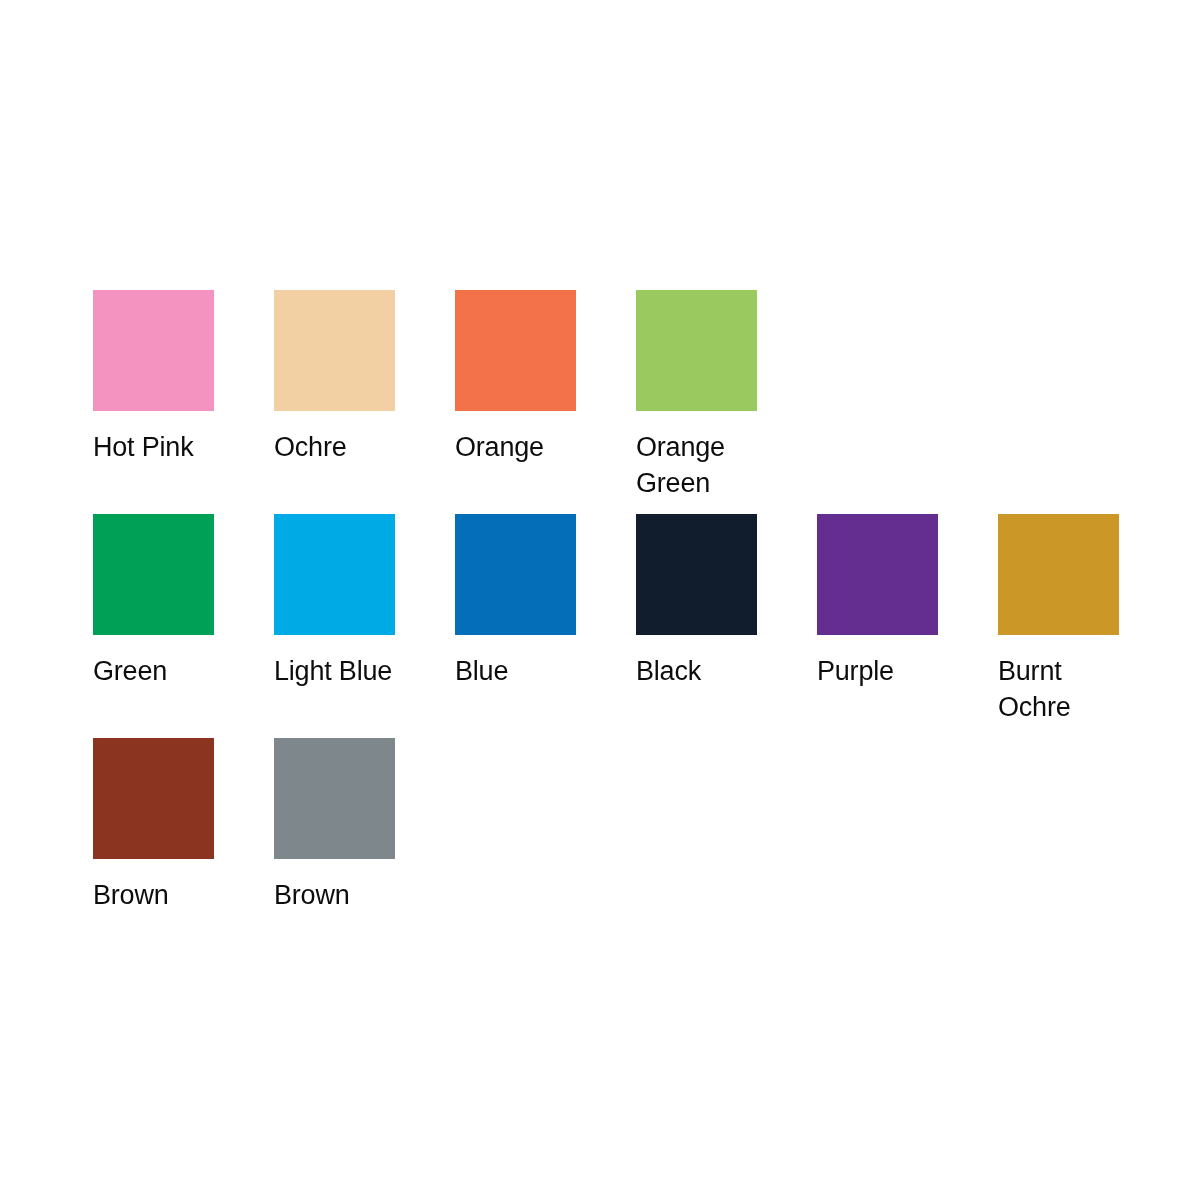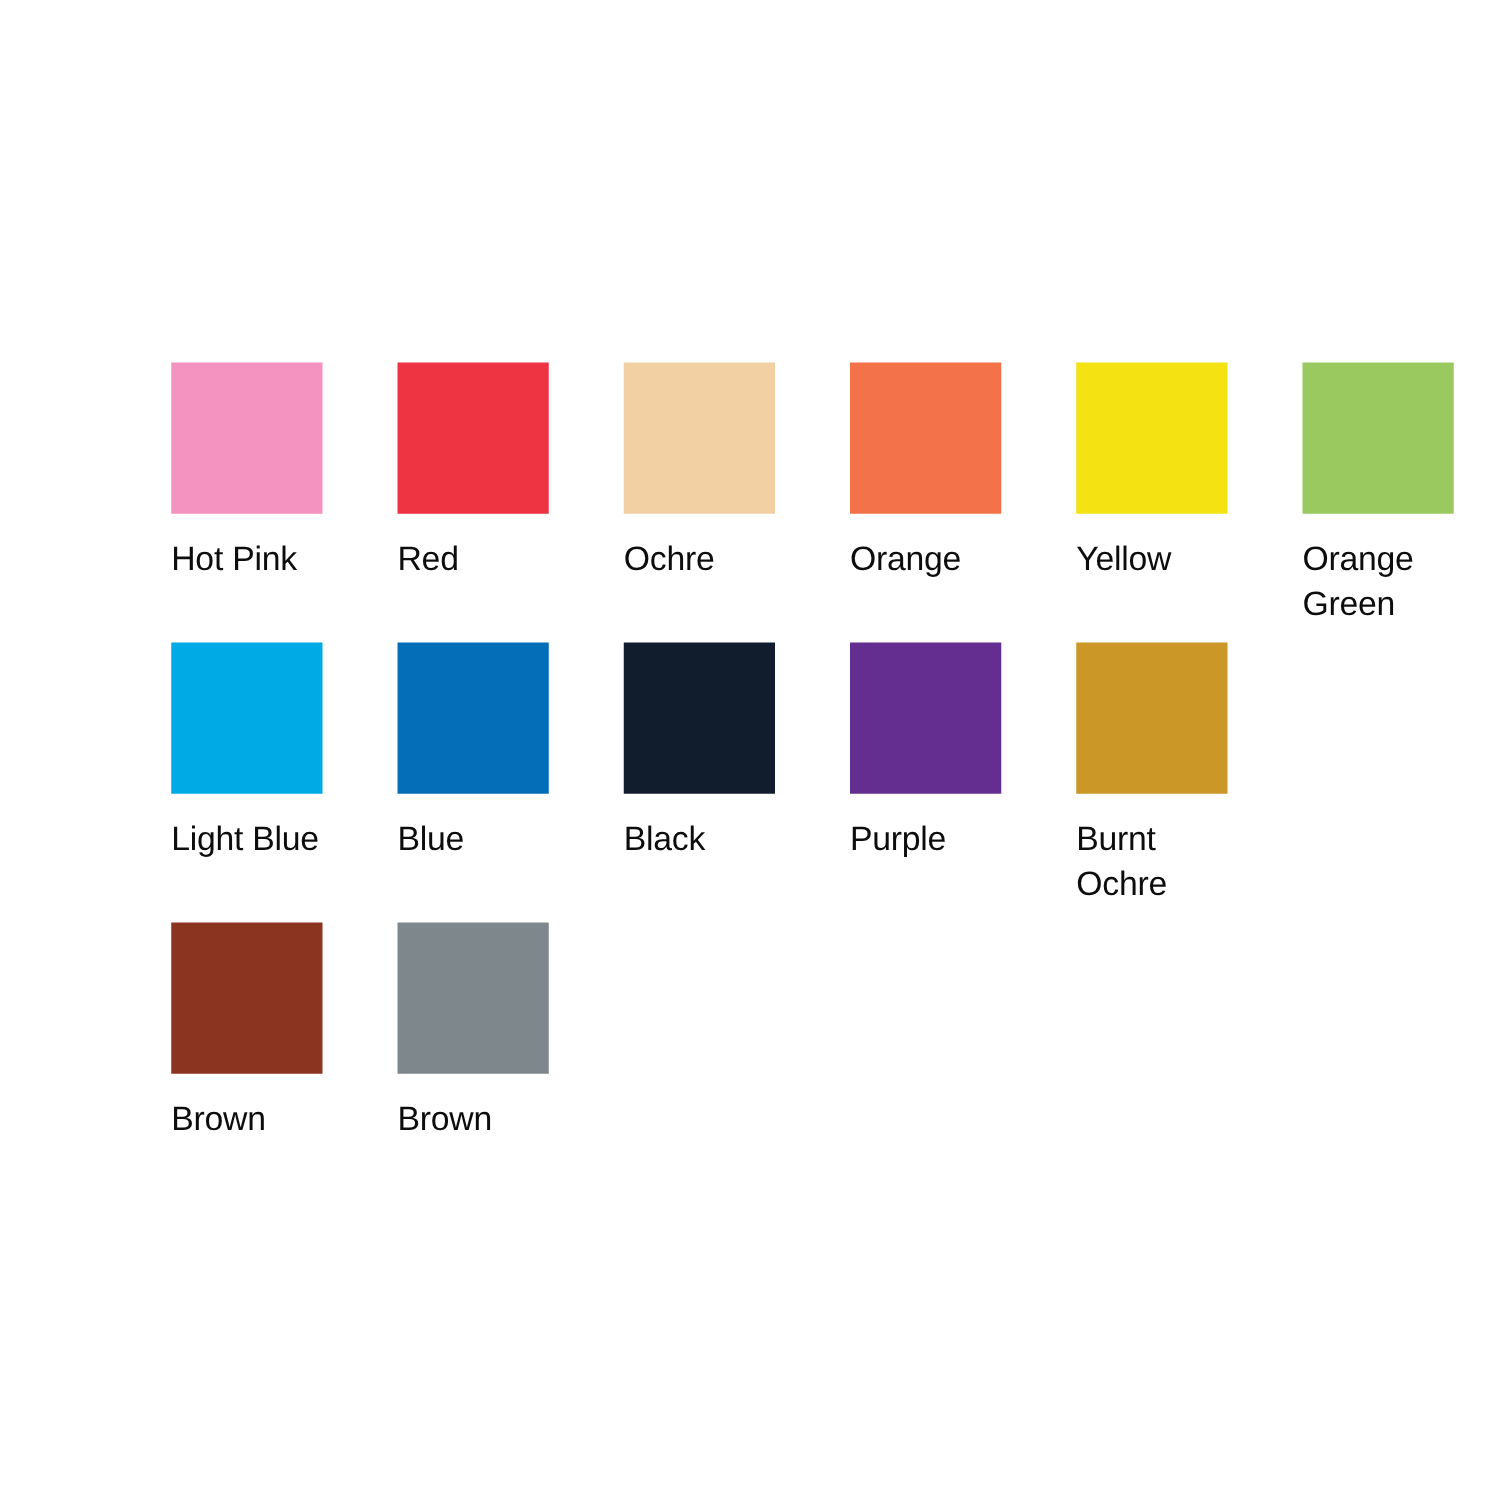--- a/index.html
+++ b/index.html
@@ -25,21 +25,20 @@
     position: absolute;
     left: 93px;
     top: 290px;
     width: 1030px;
   }
   .swatch-row {
     display: flex;
     flex-direction: row;
     align-items: flex-start;
     height: 224px;
-    margin-left: 44px;
   }
   .swatch-cell {
     width: 181px;
     flex: 0 0 181px;
     display: flex;
     flex-direction: column;
     align-items: flex-start;
   }
   .swatch-chip {
     width: 121px;
@@ -68,41 +67,37 @@
 <body>
 
 <div id="swatch-chart">
   <div class="swatch-grid">
       <div class="swatch-row">
         <div class="swatch-cell">
           <div class="swatch-chip" style="background-color: rgb(244, 146, 192);"></div>
           <div class="swatch-label">Hot Pink</div>
         </div>
         <div class="swatch-cell">
-          <div class="swatch-chip" style="background-color: rgb(238, 51, 66);"></div>
-          <div class="swatch-label">Red</div>
-        </div>
-        <div class="swatch-cell">
           <div class="swatch-chip" style="background-color: rgb(242, 208, 164);"></div>
           <div class="swatch-label">Ochre</div>
         </div>
         <div class="swatch-cell">
           <div class="swatch-chip" style="background-color: rgb(243, 114, 74);"></div>
           <div class="swatch-label">Orange</div>
         </div>
         <div class="swatch-cell">
-          <div class="swatch-chip" style="background-color: rgb(245, 226, 18);"></div>
-          <div class="swatch-label">Yellow</div>
-        </div>
-        <div class="swatch-cell">
           <div class="swatch-chip" style="background-color: rgb(154, 201, 96);"></div>
           <div class="swatch-label">Orange Green</div>
         </div>
       </div>
       <div class="swatch-row">
+        <div class="swatch-cell">
+          <div class="swatch-chip" style="background-color: rgb(0, 160, 86);"></div>
+          <div class="swatch-label">Green</div>
+        </div>
         <div class="swatch-cell">
           <div class="swatch-chip" style="background-color: rgb(0, 170, 228);"></div>
           <div class="swatch-label">Light Blue</div>
         </div>
         <div class="swatch-cell">
           <div class="swatch-chip" style="background-color: rgb(4, 110, 184);"></div>
           <div class="swatch-label">Blue</div>
         </div>
         <div class="swatch-cell">
           <div class="swatch-chip" style="background-color: rgb(17, 28, 45);"></div>

